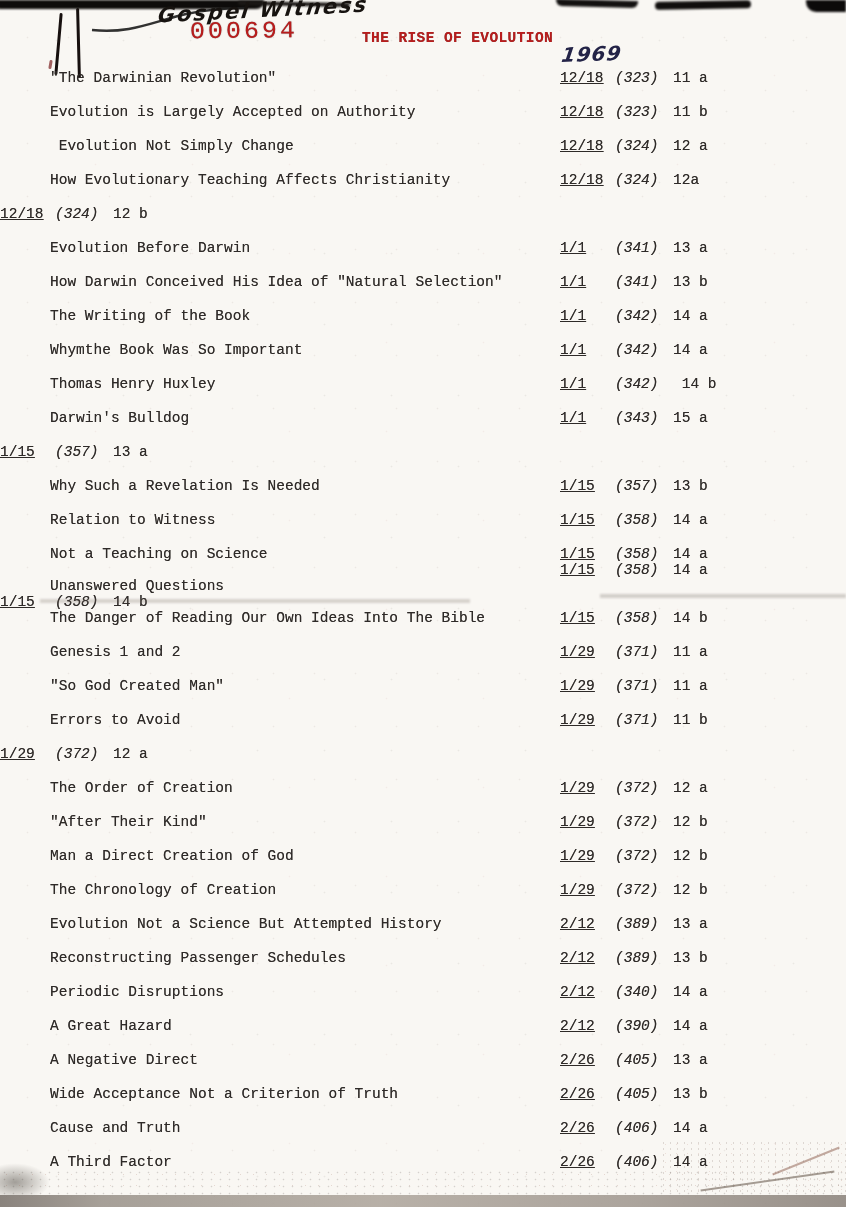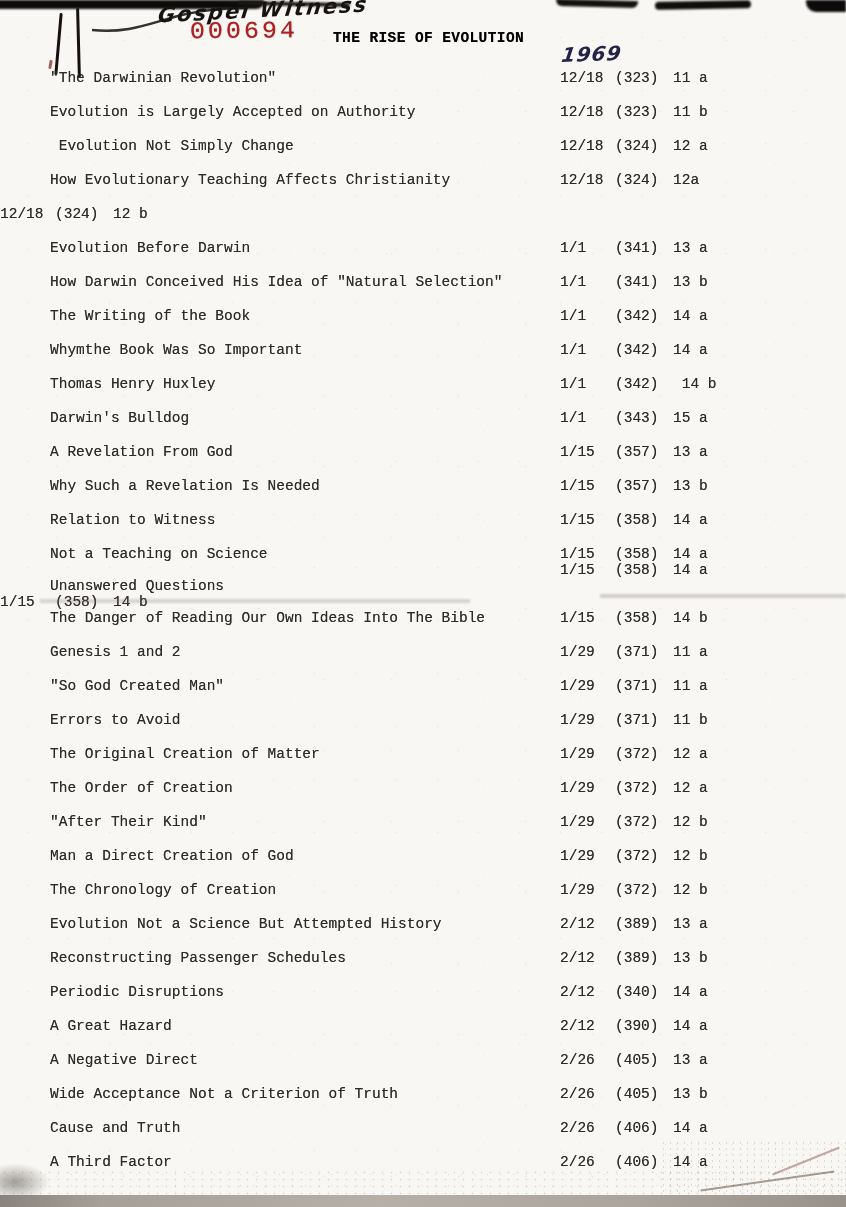--- a/index.html
+++ b/index.html
@@ -23,40 +23,40 @@
     font-size:21px;color:#171310;letter-spacing:2px;
     transform:rotate(-3deg) skewX(-10deg);white-space:nowrap;
   }
   .stamp{
     position:absolute;left:190px;top:17px;
     font-size:25px;color:#b91c1c;letter-spacing:3px;
     transform:rotate(-0.6deg) scaleY(0.95);
     text-shadow:0 0 1px rgba(90,90,90,.8);
   }
   .doc-title{
-    position:absolute;left:333px;top:30px;
-    font-size:14.5px;font-weight:700;letter-spacing:.4px;color:#000000;
+    position:absolute;left:362px;top:30px;
+    font-size:14.5px;font-weight:700;letter-spacing:.4px;color:#b91c1c;
     text-shadow:0 0 .4px rgba(40,35,30,.7);white-space:nowrap;
   }
   .hand-year{
     position:absolute;left:562px;top:42px;
     font-family:"DejaVu Sans",sans-serif;font-style:italic;font-weight:700;
     font-size:20px;color:#232347;letter-spacing:1px;
     transform:skewX(-10deg) rotate(-2deg);
   }
   
   .entries{position:absolute;top:62px;left:0;right:0;}
   .row{display:flex;line-height:17px;font-size:14.5px;
        text-shadow:0 0 .4px rgba(45,40,35,.65);}
   .row:first-child{margin-top:8px;}
   .row + .row{margin-top:17px;align-items:flex-end;}
   .row.compact{margin-top:-1px;}
   .col-title{flex:0 0 510px;margin-left:50px;white-space:pre;}
-  .col-date{flex:0 0 55px;white-space:pre;}
-  .col-page{flex:0 0 58px;white-space:pre;}
+  .col-date{flex:0 0 55px;white-space:pre;text-decoration:underline;}
+  .col-page{flex:0 0 58px;white-space:pre;font-style:italic;}
   .col-ref{flex:0 0 auto;white-space:pre;}
   
   .artifact{position:absolute;pointer-events:none;}
   .sm1{left:-4px;top:0;width:268px;height:9px;background:#0e0c0b;
        border-radius:0 0 8px 4px;filter:blur(1px);}
   .sm1b{left:238px;top:2px;width:112px;height:4px;background:#1b1816;
         filter:blur(1px);border-radius:3px;transform:rotate(1deg);}
   .sm2{left:556px;top:0;width:82px;height:7px;background:#131110;
        filter:blur(.8px);border-radius:0 0 6px 6px;transform:rotate(1.5deg);}
   .sm3{left:655px;top:1px;width:96px;height:8px;background:#100e0d;
@@ -175,21 +175,20 @@
     <span class="col-page">(342)</span>
     <span class="col-ref"> 14 b</span>
   </div>
       <div class="row">
     <span class="col-title">Darwin's Bulldog</span>
     <span class="col-date">1/1</span>
     <span class="col-page">(343)</span>
     <span class="col-ref">15 a</span>
   </div>
       <div class="row">
-    <span class="col-title">A Revelation From God</span>
     <span class="col-date">1/15</span>
     <span class="col-page">(357)</span>
     <span class="col-ref">13 a</span>
   </div>
       <div class="row">
     <span class="col-title">Why Such a Revelation Is Needed</span>
     <span class="col-date">1/15</span>
     <span class="col-page">(357)</span>
     <span class="col-ref">13 b</span>
   </div>
@@ -240,21 +239,20 @@
     <span class="col-page">(371)</span>
     <span class="col-ref">11 a</span>
   </div>
       <div class="row">
     <span class="col-title">Errors to Avoid</span>
     <span class="col-date">1/29</span>
     <span class="col-page">(371)</span>
     <span class="col-ref">11 b</span>
   </div>
       <div class="row">
-    <span class="col-title">The Original Creation of Matter</span>
     <span class="col-date">1/29</span>
     <span class="col-page">(372)</span>
     <span class="col-ref">12 a</span>
   </div>
       <div class="row">
     <span class="col-title">The Order of Creation</span>
     <span class="col-date">1/29</span>
     <span class="col-page">(372)</span>
     <span class="col-ref">12 a</span>
   </div>

